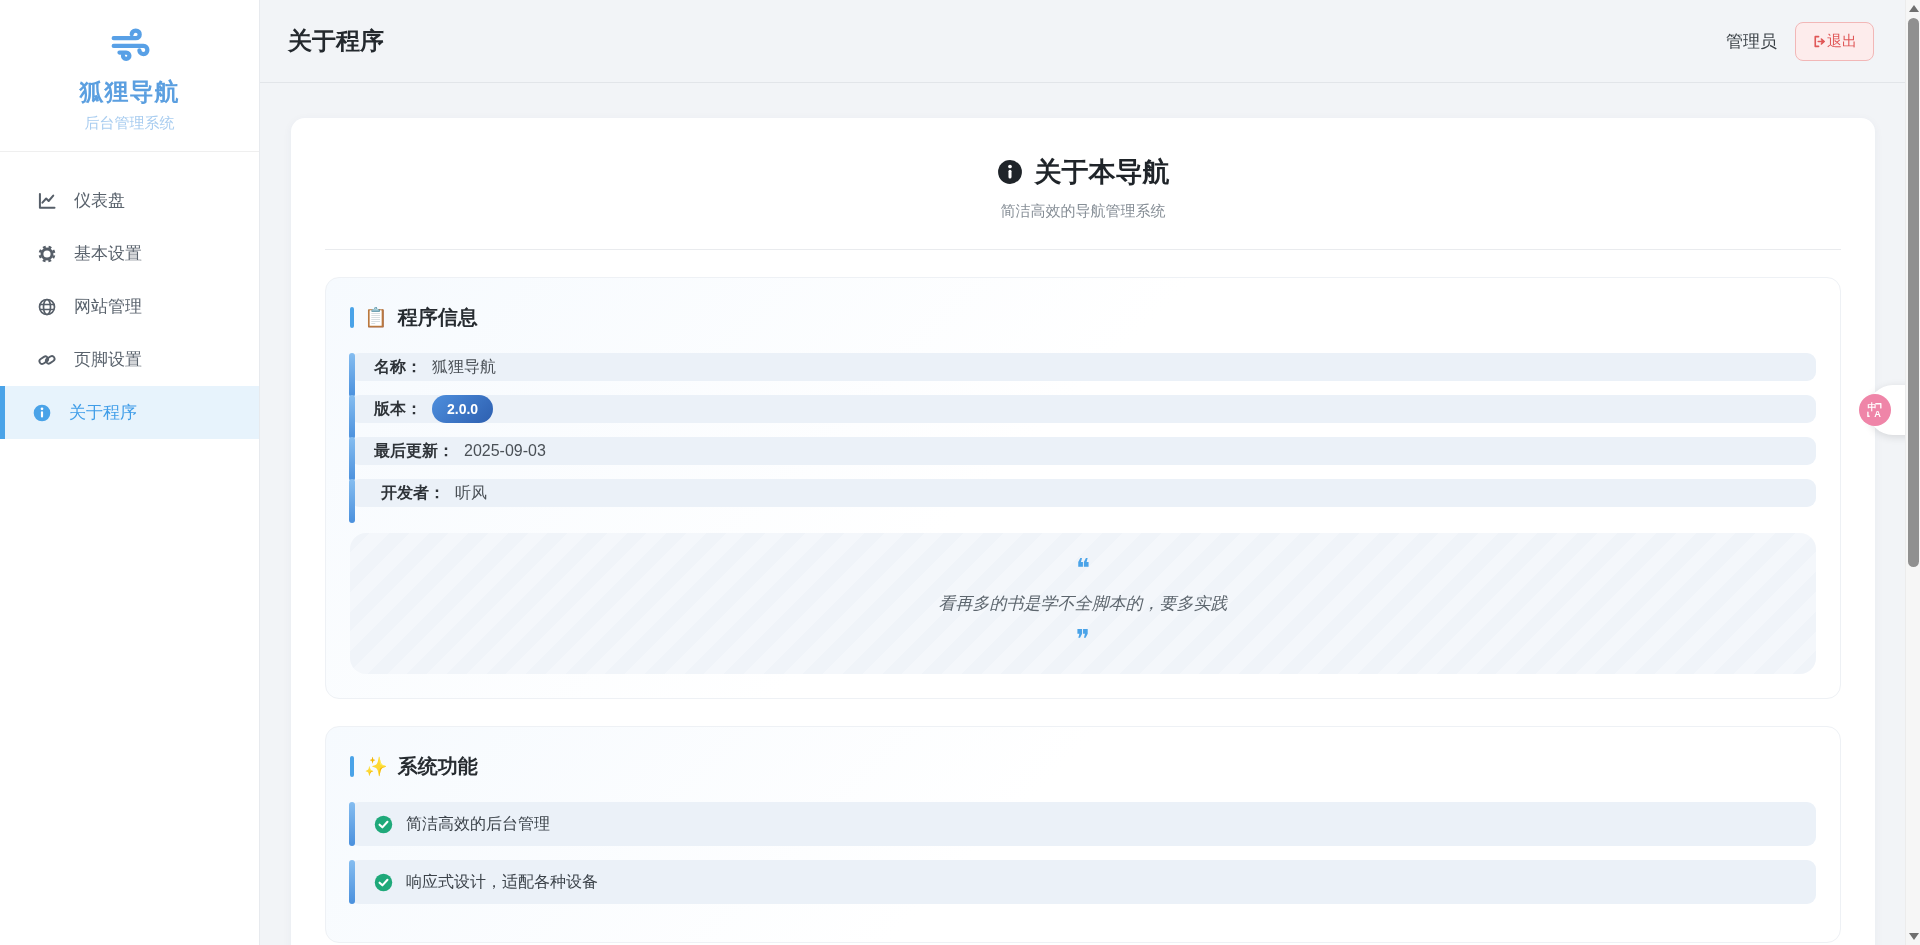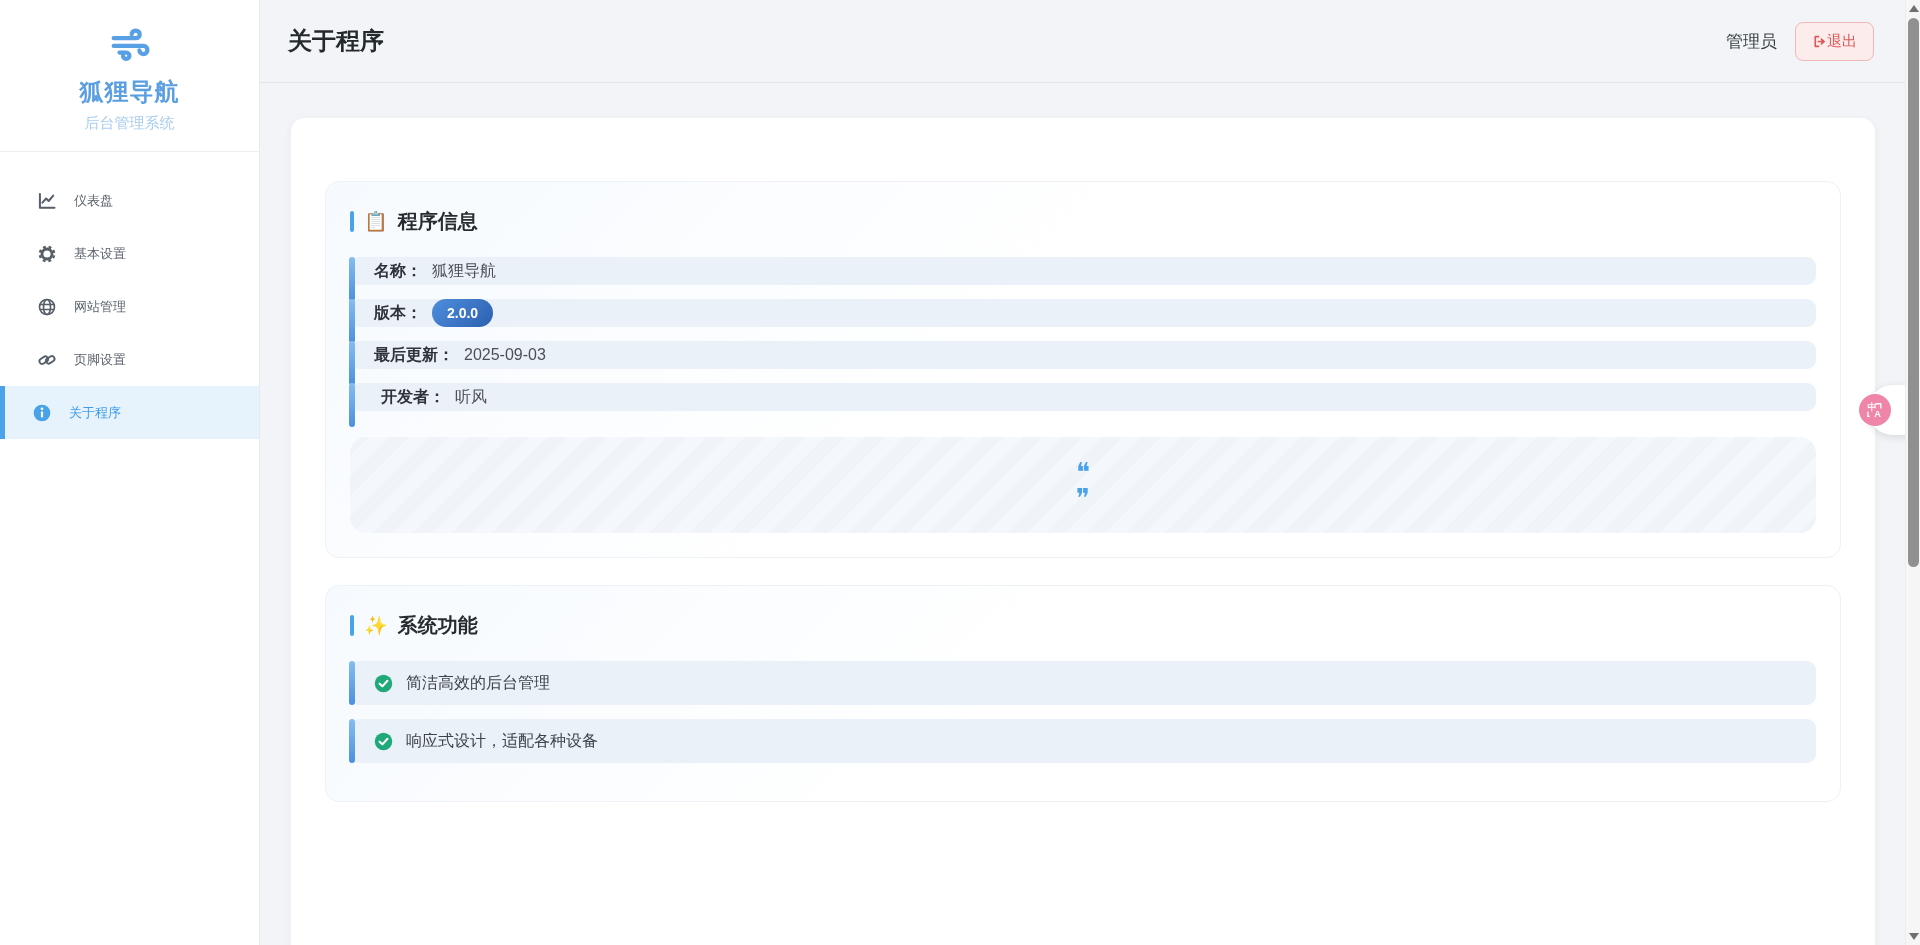--- a/index.html
+++ b/index.html
@@ -15,21 +15,21 @@
     background:#ffffff; border-right:1px solid #e7eaee; z-index:5;
   }
   .logo-block { text-align:center; padding:16px 0 18px; border-bottom:1px solid #efefef; }
   .logo-icon { display:inline-block; margin-top:4px; }
   .logo-title { color:#5b9fe0; font-size:24px; font-weight:bold; margin-top:6px; letter-spacing:1px; }
   .logo-sub { color:#a9cdf0; font-size:15px; margin-top:6px; }
 
   .nav { padding-top:22px; }
   .nav-item {
     display:flex; align-items:center; height:53px; padding-left:31px;
-    color:#5a636d; font-size:13px; cursor:pointer;
+    color:#5a636d; font-size:17px; cursor:pointer;
     border-left:5px solid transparent;
   }
   .nav-item .nav-ico { width:22px; height:22px; margin-right:16px; display:flex; align-items:center; justify-content:center; color:#565e68; }
   .nav-item.active {
     background:#e7f3fc; border-left:5px solid #4aa3e8; color:#3f9de8; padding-left:26px;
   }
   .nav-item.active .nav-ico { color:#4aa3e8; }
 
   
   .header {
@@ -202,20 +202,34 @@
         </svg>
       </span>
       <span>退出</span>
     </button>
   </div>
 </header>
 
 <main class="main">
   <div class="card">
 
+    <div class="about-head">
+      <div class="about-title">
+        <span style="display:flex;">
+          <svg width="26" height="26" viewBox="0 0 24 24">
+            <circle cx="12" cy="12" r="11" fill="#1f2429"></circle>
+            <circle cx="12" cy="6.9" r="1.7" fill="#fff"></circle>
+            <rect x="10.6" y="10" width="2.8" height="8" rx="1.4" fill="#fff"></rect>
+          </svg>
+        </span>
+        <span>关于本导航</span>
+      </div>
+      <div class="about-sub">简洁高效的导航管理系统</div>
+      <hr>
+    </div>
 
     <section class="inner-card">
       <div class="section-title">
         <span class="title-bar"></span>
         <span class="section-emoji">📋</span>
         <span>程序信息</span>
       </div>
 
       <div class="info-row">
         <span class="row-bar"></span>
@@ -236,20 +250,21 @@
       </div>
 
       <div class="info-row" style="margin-bottom:0;padding-left:31px;">
         <span class="row-bar"></span>
         <span class="row-label">开发者：</span>
         <span class="row-value">听风</span>
       </div>
 
       <div class="quote-block">
         <div class="quote-mark">❝</div>
+        <div class="quote-text">看再多的书是学不全脚本的，要多实践</div>
         <div class="quote-mark">❞</div>
       </div>
     </section>
 
     <section class="inner-card">
       <div class="section-title">
         <span class="title-bar"></span>
         <span class="section-emoji">✨</span>
         <span>系统功能</span>
       </div>

